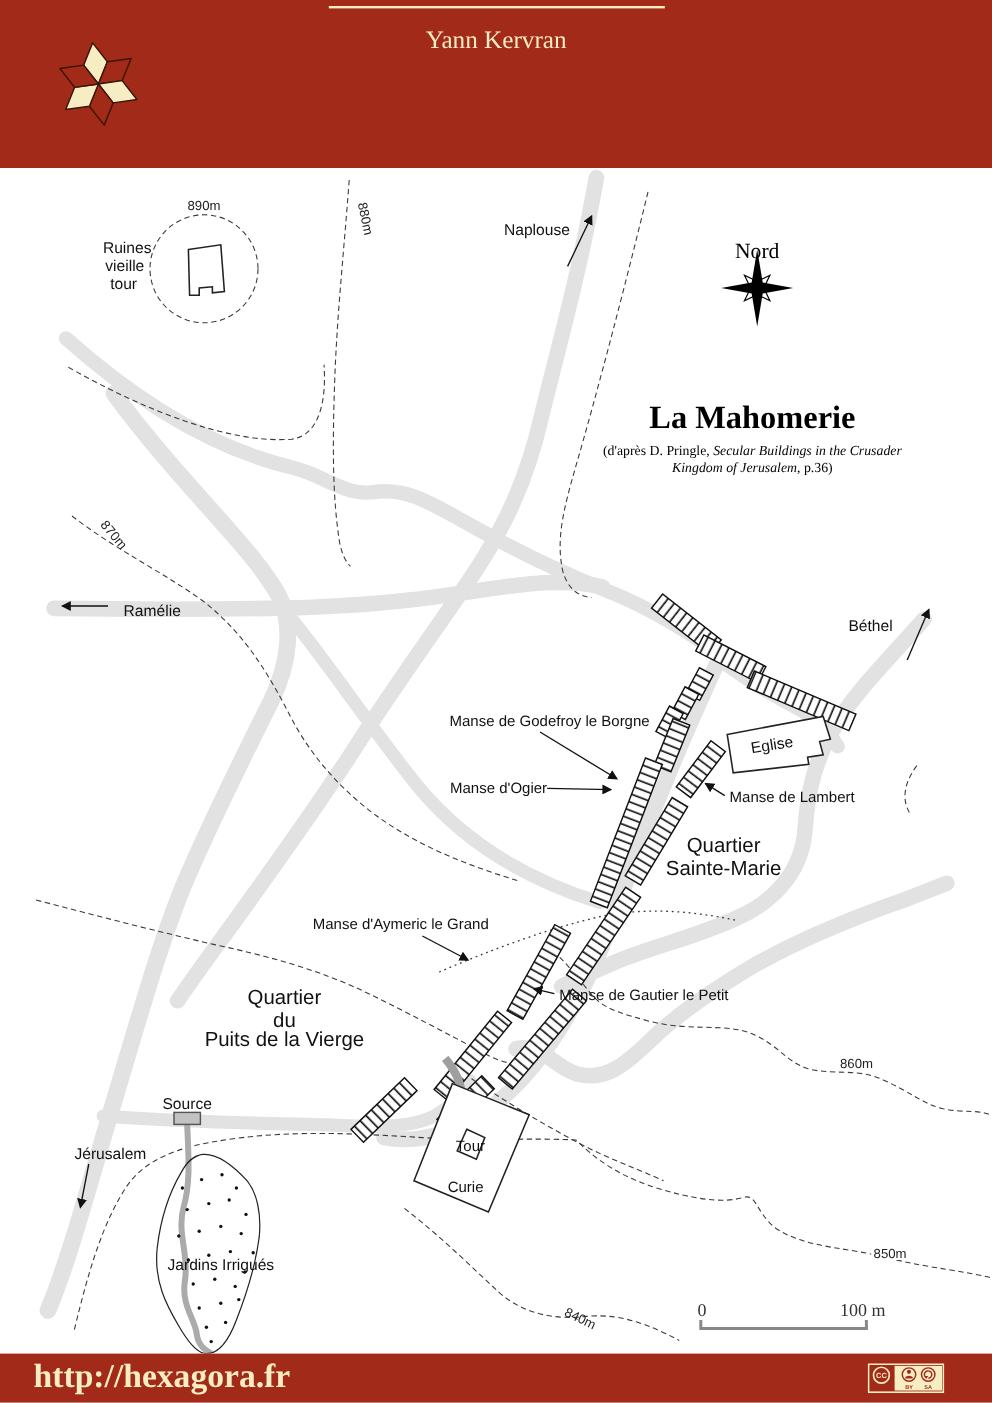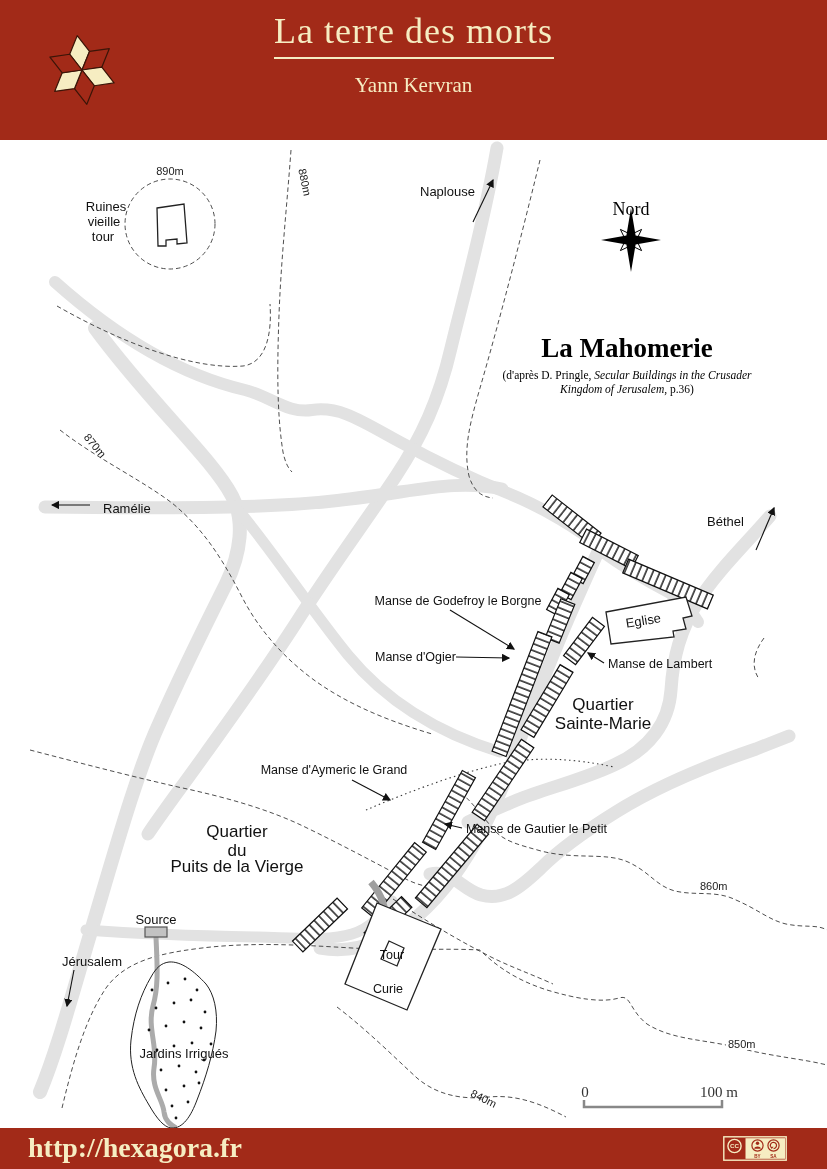--- a/index.html
+++ b/index.html
@@ -45,21 +45,20 @@
       <g transform="rotate(-8)" stroke="#3b1508" stroke-width="1.2" stroke-linejoin="round">
         <path d="M0,0 L-10,-17.3 L0,-34.6 L10,-17.3 Z" transform="rotate(0)" fill="#F6EDC2"></path>
         <path d="M0,0 L-10,-17.3 L0,-34.6 L10,-17.3 Z" transform="rotate(60)" fill="#A22A18"></path>
         <path d="M0,0 L-10,-17.3 L0,-34.6 L10,-17.3 Z" transform="rotate(120)" fill="#F6EDC2"></path>
         <path d="M0,0 L-10,-17.3 L0,-34.6 L10,-17.3 Z" transform="rotate(180)" fill="#A22A18"></path>
         <path d="M0,0 L-10,-17.3 L0,-34.6 L10,-17.3 Z" transform="rotate(240)" fill="#F6EDC2"></path>
         <path d="M0,0 L-10,-17.3 L0,-34.6 L10,-17.3 Z" transform="rotate(300)" fill="#A22A18"></path>
       </g>
     </svg>
     <div class="hdr-inner">
-      <div class="hdr-title">La terre des morts</div>
       <div class="hdr-rule"></div>
       <div class="hdr-author">Yann Kervran</div>
     </div>
   </div>
 
   <svg class="map" width="827" height="988" viewBox="0 140 827 988">
     <defs>
       <pattern id="hatch" width="6.5" height="40" patternUnits="userSpaceOnUse">
         <rect x="0" y="0" width="6.5" height="40" fill="#ffffff"></rect>
         <line x1="1" y1="0" x2="1" y2="40" stroke="#111" stroke-width="1.4"></line>

